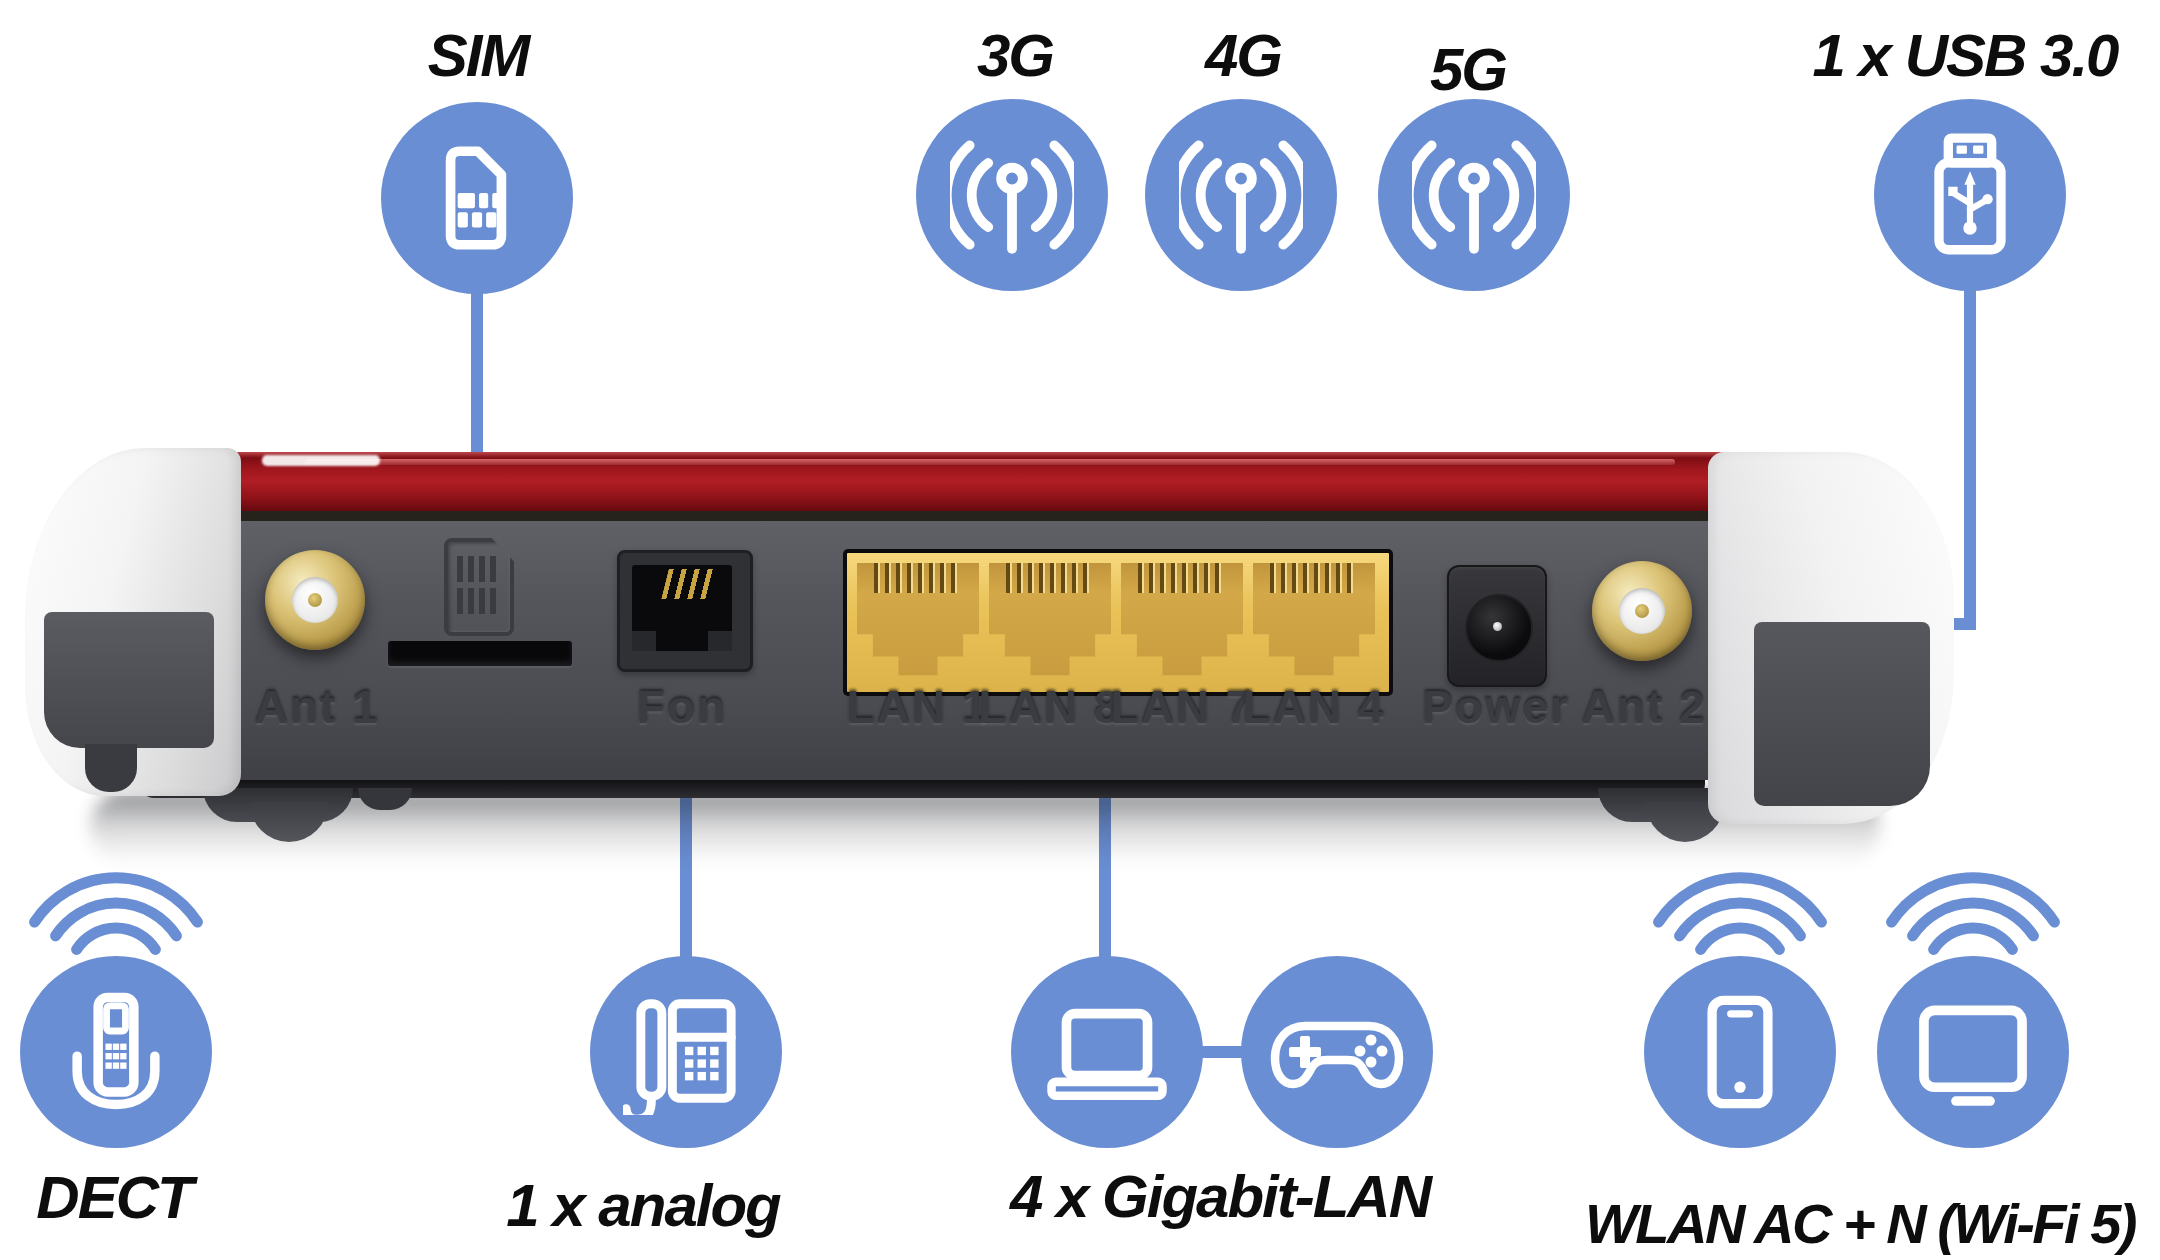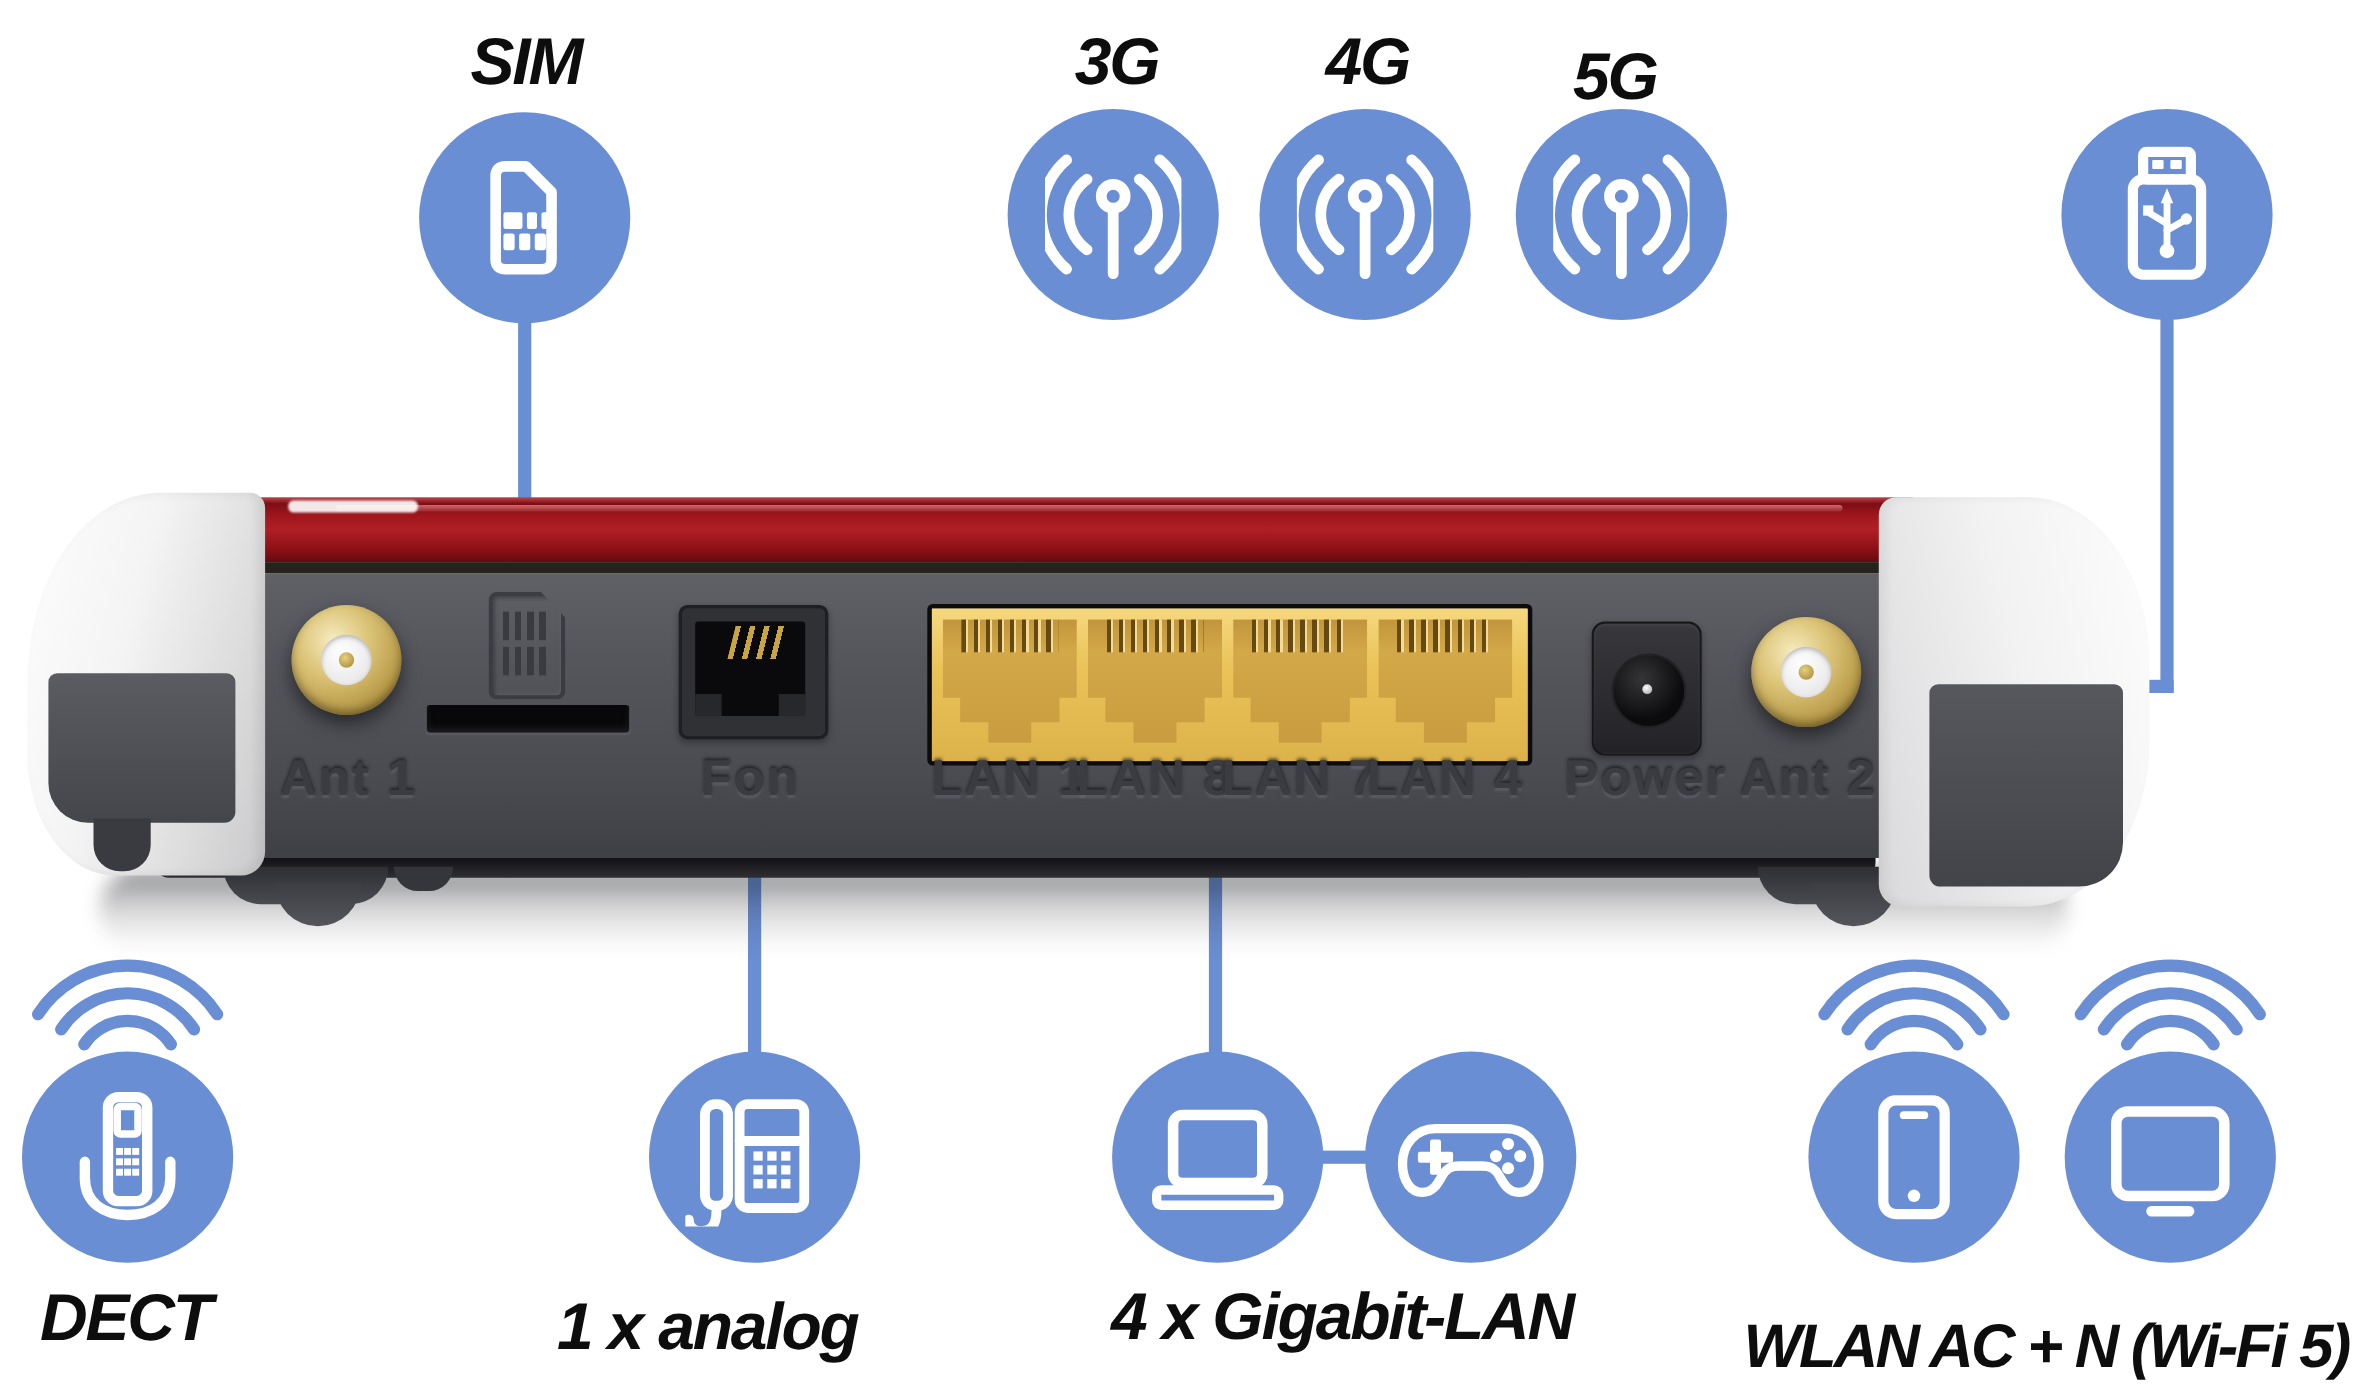--- a/index.html
+++ b/index.html
@@ -171,20 +171,21 @@
     <div class="port-label" style="left:1182px">LAN 7</div>
     <div class="port-label" style="left:1314px">LAN 4</div>
     <div class="port-label" style="left:1496px">Power</div>
     <div class="port-label" style="left:1644px">Ant 2</div>
   </div>
 
   <div class="label" style="left:478px;top:26px">SIM</div>
   <div class="label" style="left:1015px;top:26px">3G</div>
   <div class="label" style="left:1243px;top:26px">4G</div>
   <div class="label" style="left:1468px;top:40px">5G</div>
+  <div class="label" style="left:1965px;top:26px">1 x USB 3.0</div>
 
   <div class="circle" style="left:381px;top:102px">
     <svg viewBox="-60 -60 120 120" width="122" height="122">
       <path d="M -17 -46 H 1 L 24 -23 V 37 Q 24 46 15 46 H -17 Q -26 46 -26 37 V -37 Q -26 -46 -17 -46 Z" fill="none" stroke="#fff" stroke-width="9.5" stroke-linejoin="round"></path>
       <g fill="#fff">
         <rect x="-19" y="-5" width="17" height="15" rx="2"></rect>
           <rect x="2" y="-5" width="9" height="15" rx="2"></rect>
         <rect x="15" y="-5" width="9" height="15" rx="2"></rect>
           <rect x="-19" y="14" width="10" height="15" rx="2"></rect>
         <rect x="-5" y="14" width="10" height="15" rx="2"></rect>

